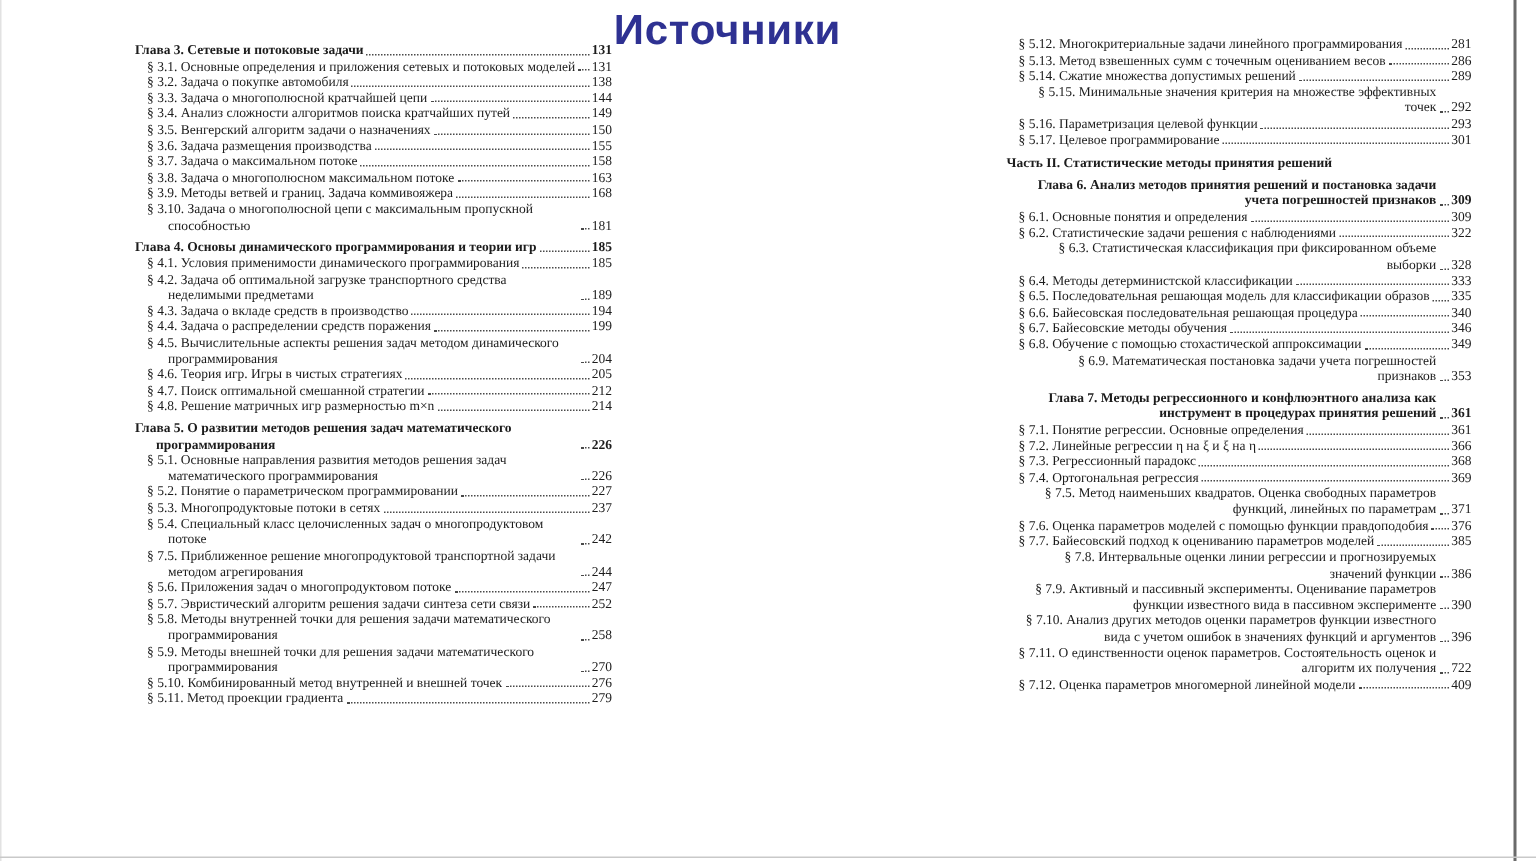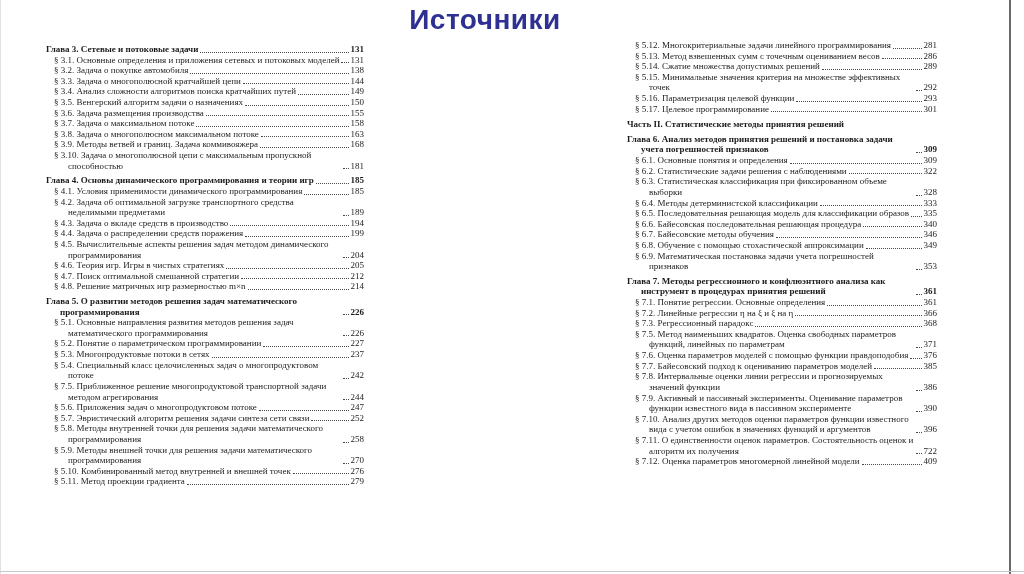--- a/index.html
+++ b/index.html
@@ -5,23 +5,23 @@
   html,body{margin:0;padding:0;}
   body{
     width:1024px;height:574px;background:#ffffff;position:relative;overflow:hidden;
     font-family:"Liberation Serif", serif;color:#1c1c1c;
   }
   .slide-title{
     position:absolute;top:4px;left:0;width:970px;text-align:center;
     font-family:"Liberation Sans", sans-serif;font-weight:bold;font-size:28px;
     letter-spacing:0.5px;
   }
-  .toc-col{position:absolute;top:40px;font-size:9px;line-height:1.18;}
+  .toc-col{position:absolute;top:24px;font-size:9px;line-height:1.18;margin-left:44px;}
   .toc-col-left{left:46px;width:318px;}
-  .toc-col-right{left:627px;width:310px;}
+  .toc-col-right{left:627px;width:310px;text-align:right;}
   .entry{display:flex;align-items:flex-end;}
   .entry .txt{padding-left:14px;text-indent:-14px;}
   .entry.section{margin-left:8px;}
   .entry.chapter{font-weight:bold;margin-top:4px;}
   .entry.part{font-weight:bold;margin-top:5px;font-family:Liberation Serif, serif;}
   .entry .dots{flex:1 1 6px;min-width:6px;border-bottom:1px dotted #4a4a4a;margin:0 2px 2px 2px;}
   .entry .pg{white-space:nowrap;}
   .right-edge{position:absolute;right:13px;top:0;width:2px;height:574px;background:#6a6a6a;}
   .bottom-edge{position:absolute;left:0;bottom:2px;width:1024px;height:1px;background:#c9c9c9;}
   .left-edge{position:absolute;left:0;top:0;width:1px;height:574px;background:#e2e2e2;}
@@ -292,20 +292,25 @@
         <span class="txt">§ 7.2. Линейные регрессии η на ξ и ξ на η</span>
         <span class="dots"></span>
         <span class="pg">366</span>
       </div>
       <div class="entry section">
         <span class="txt">§ 7.3. Регрессионный парадокс</span>
         <span class="dots"></span>
         <span class="pg">368</span>
       </div>
       <div class="entry section">
+        <span class="txt">§ 7.4. Ортогональная регрессия</span>
+        <span class="dots"></span>
+        <span class="pg">369</span>
+      </div>
+      <div class="entry section">
         <span class="txt">§ 7.5. Метод наименьших квадратов. Оценка свободных параметров функций, линейных по параметрам</span>
         <span class="dots"></span>
         <span class="pg">371</span>
       </div>
       <div class="entry section">
         <span class="txt">§ 7.6. Оценка параметров моделей с помощью функции правдоподобия</span>
         <span class="dots"></span>
         <span class="pg">376</span>
       </div>
       <div class="entry section">

